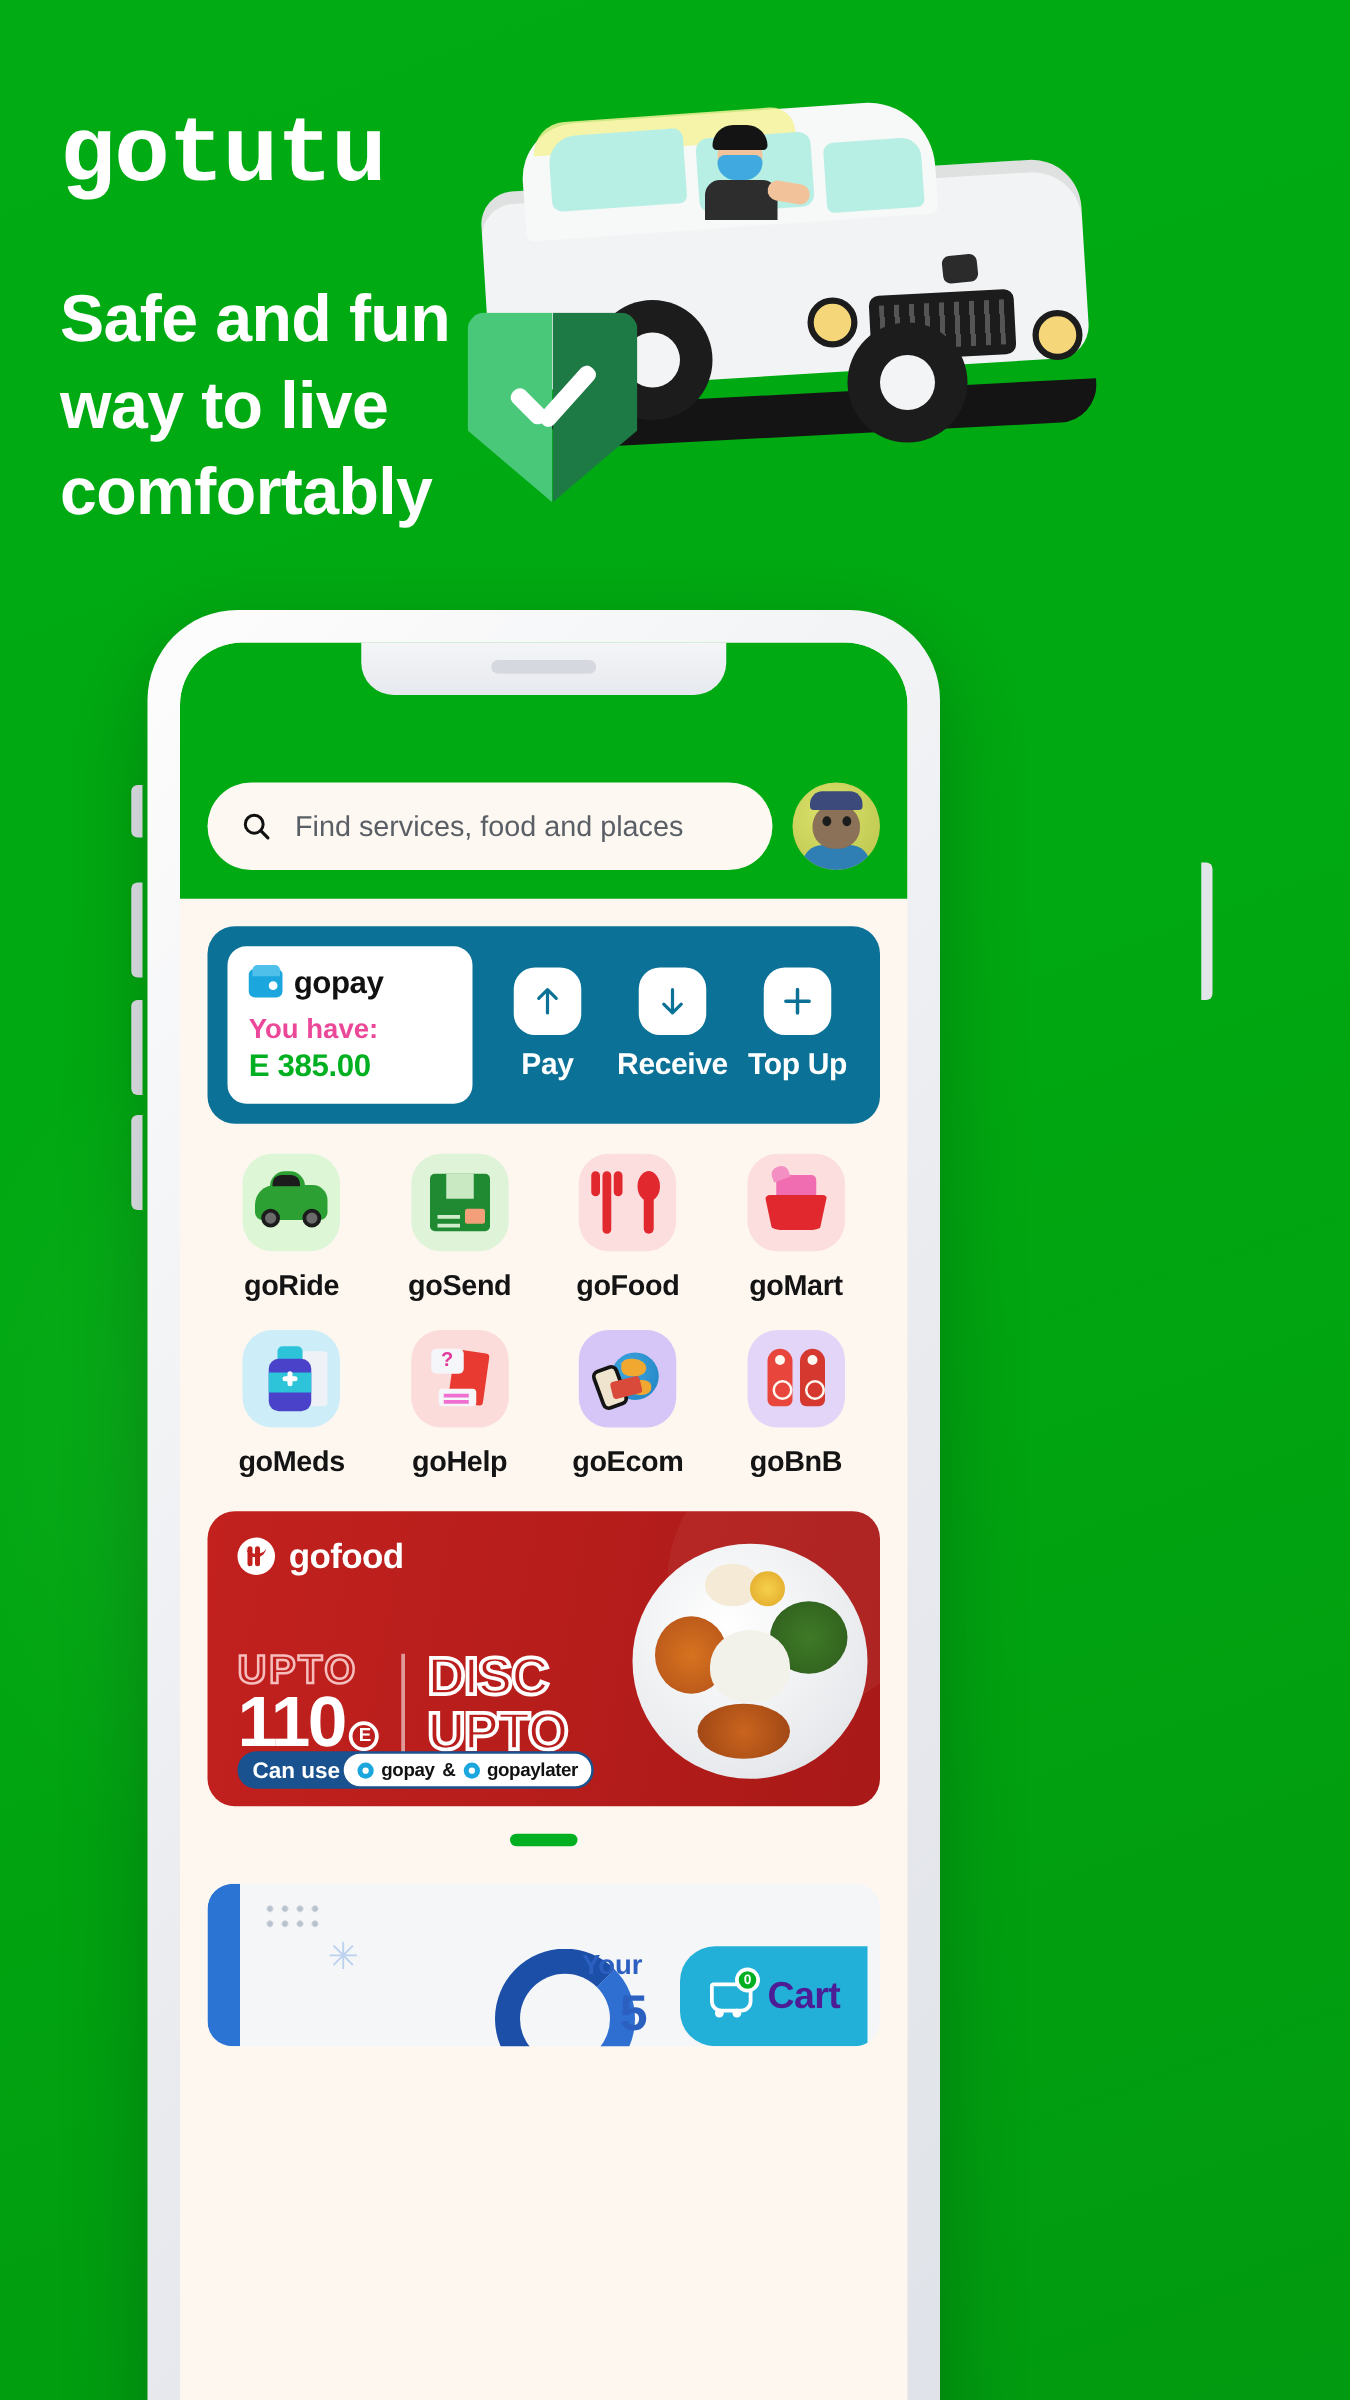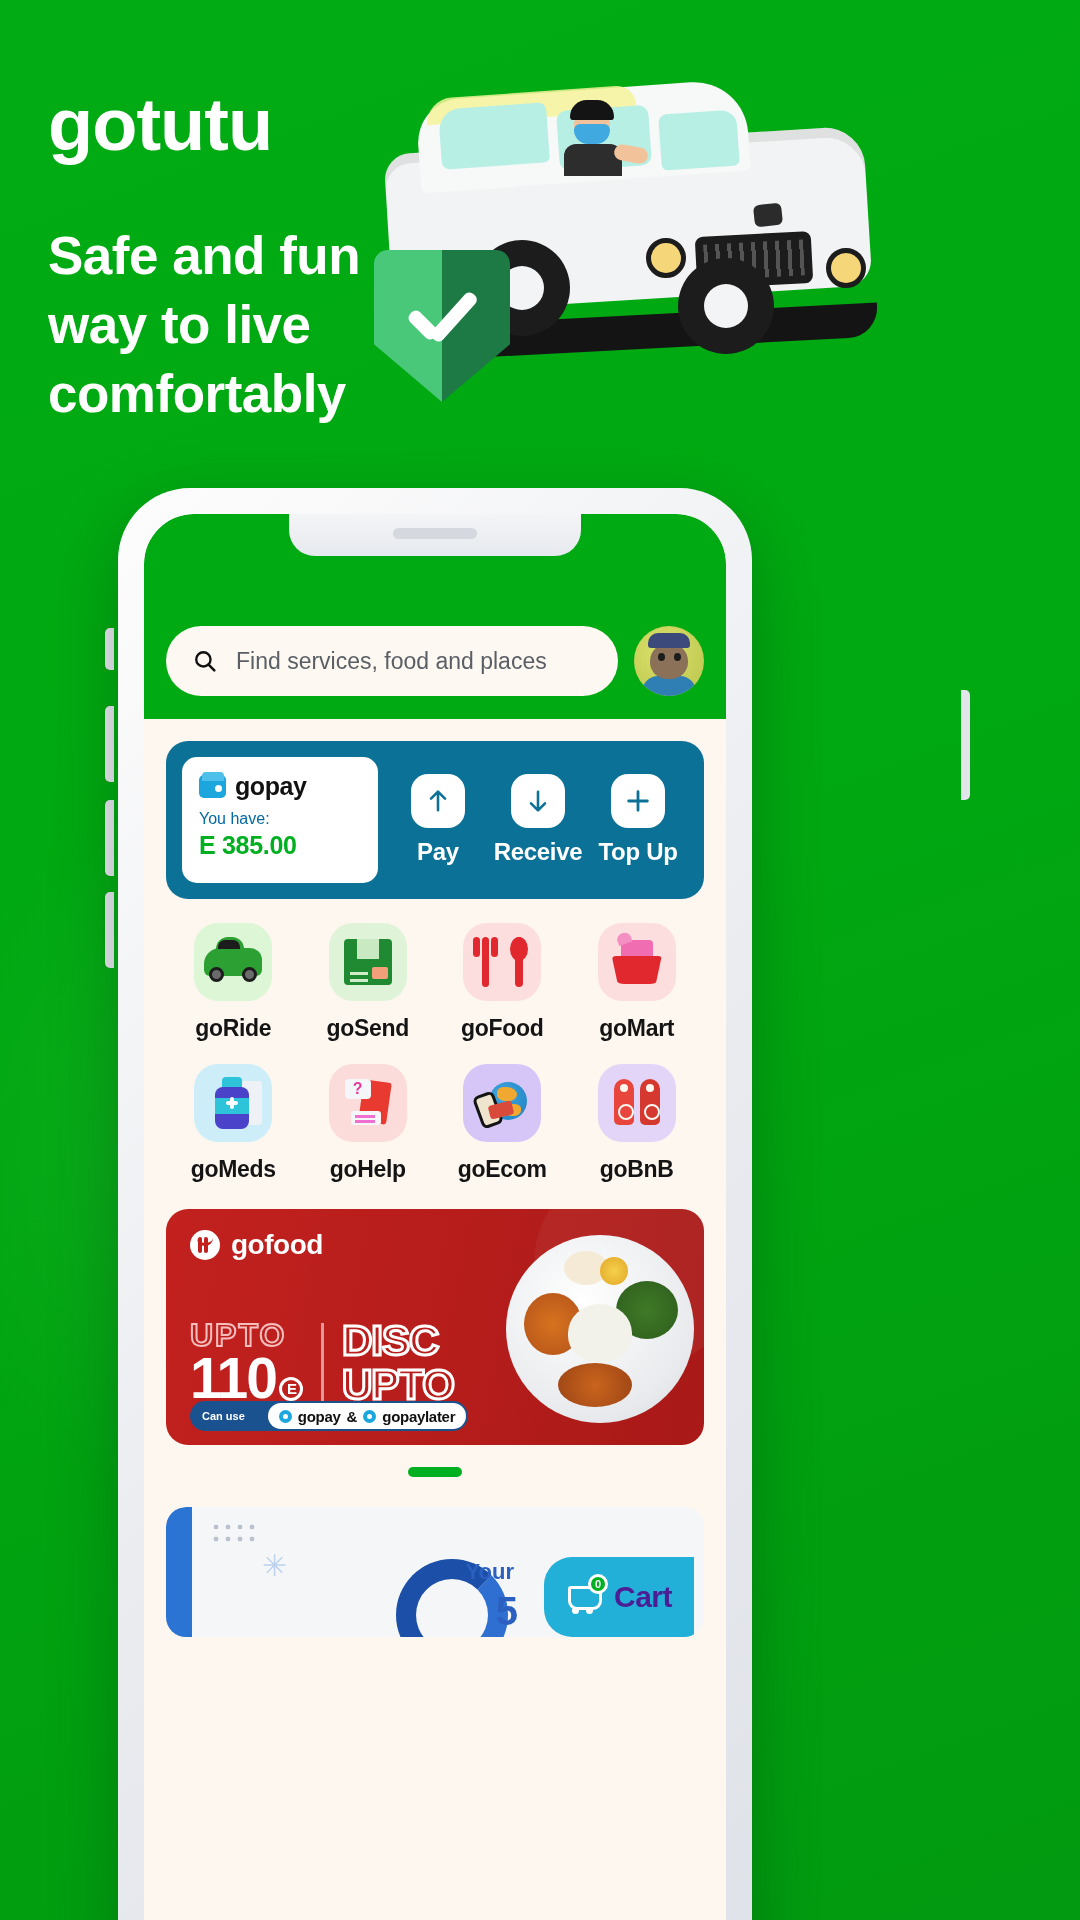--- a/index.html
+++ b/index.html
@@ -26,20 +26,21 @@
   }
 
   .brand-logo {
     position: absolute;
     left: 48px; top: 88px;
     font-size: 74px;
     font-weight: 700;
     color: #ffffff;
     letter-spacing: -1px;
     line-height: 1;
+    font-family: Liberation Mono, monospace;
   }
   .tagline {
     position: absolute;
     left: 48px; top: 222px;
     font-size: 53px;
     font-weight: 700;
     color: #ffffff;
     line-height: 1.30;
     letter-spacing: -0.5px;
     width: 420px;
@@ -367,22 +368,23 @@
     border-radius: 50%;
   }
   .gopay-name {
     font-size: 25px;
     font-weight: 700;
     color: #111;
     letter-spacing: -0.4px;
   }
   .gopay-label {
     margin-top: 9px;
-    font-size: 16px;
-    color: #0369a1;
+    font-size: 22px;
+    color: #ec4899;
+    font-weight: bold;
   }
   .gopay-amount {
     margin-top: 3px;
     font-size: 25px;
     font-weight: 700;
     color: #00b020;
     letter-spacing: -0.3px;
   }
   .gopay-actions {
     flex: 1;
@@ -570,21 +572,21 @@
   }
   .can-use {
     position: absolute;
     left: 24px; bottom: 14px;
     display: flex; align-items: center;
     background: #19528e;
     border-radius: 16px;
     height: 30px;
     padding-left: 12px;
   }
-  .can-use-txt { font-size: 11px; font-weight:700; color:#fff; padding-right: 23px; }
+  .can-use-txt { font-size: 18px; font-weight:700; color:#fff; padding-right: 3px; }
   .can-use-pill {
     background:#fff; border-radius: 15px; height: 26px;
     display:flex; align-items:center; gap:6px; padding: 0 11px; margin-right: 2px;
   }
   .mini-dot { width:13px; height:13px; border-radius:50%; background:#1ba7dd; position:relative; }
   .mini-dot::after { content:""; position:absolute; left:4px; top:4px; width:5px; height:5px; background:#fff; border-radius:50%; }
   .mini-txt { font-size:15px; font-weight:700; color:#111; letter-spacing:-.3px; }
   .amp { font-size:15px; font-weight:700; color:#111; }
   .promo-plate {
     position: absolute;

